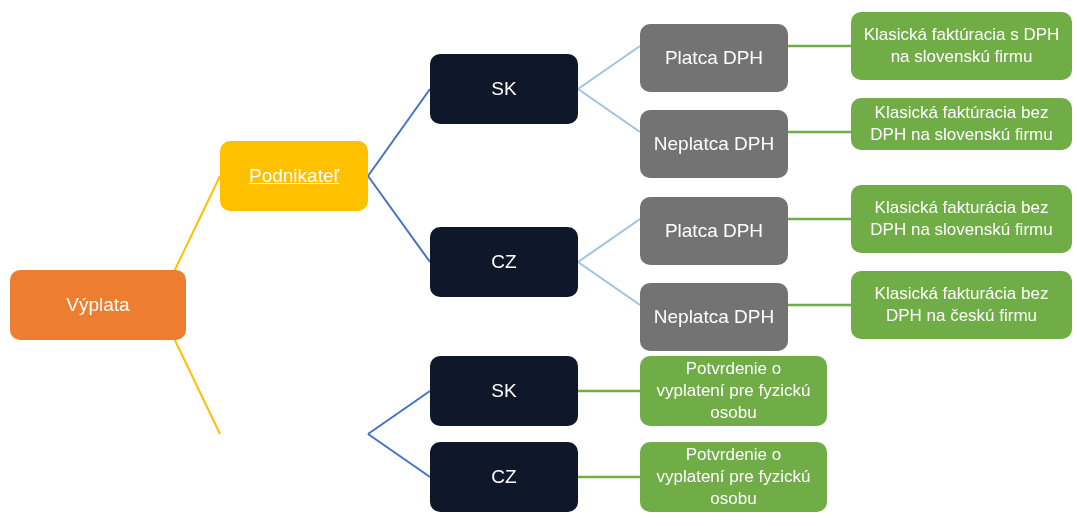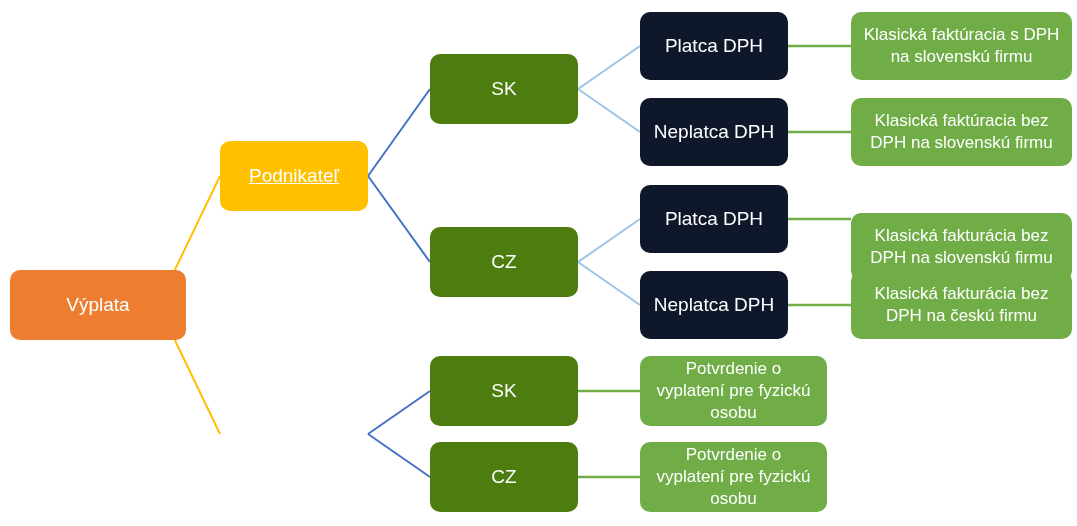--- a/index.html
+++ b/index.html
@@ -27,22 +27,22 @@
     box-sizing: border-box;
     border-radius: 10px;
     color: #ffffff;
     display: flex;
     align-items: center;
     justify-content: center;
     text-align: center;
   }
   .node-root    { background: #ED7D31; font-size: 19px; }
   .node-branch  { background: #FFC000; font-size: 19px; text-decoration: underline; }
-  .node-country { background: #4d7c0f; font-size: 19px; }
-  .node-vat     { background: #0f172a; font-size: 19px; }
+  .node-country { background: #0f172a; font-size: 19px; }
+  .node-vat     { background: #737373; font-size: 19px; margin-top: 12px; }
   .node-result  { background: #70AD47; font-size: 17px; line-height: 1.3; padding: 4px 12px; }
 </style>
 </head>
 <body>
 
 <div class="canvas">
 
   <svg class="connectors" viewBox="0 0 1077 526">
 
     <line x1="158" y1="305" x2="220" y2="176" stroke="#FFC000" stroke-width="2"></line>
@@ -99,24 +99,24 @@
   <div class="node node-vat" style="left:640px; top:185px; width:148px; height:68px;">
     <span>Platca DPH</span>
   </div>
   <div class="node node-vat" style="left:640px; top:271px; width:148px; height:68px;">
     <span>Neplatca DPH</span>
   </div>
 
   <div class="node node-result" style="left:851px; top:12px; width:221px; height:68px;">
     <span>Klasická faktúracia s DPH na slovenskú firmu</span>
   </div>
-  <div class="node node-result" style="left:851px; top:98px; width:221px; height:68px;">
+  <div class="node node-result" style="left:851px; top:98px; width:221px; height:52px;">
     <span>Klasická faktúracia bez DPH na slovenskú firmu</span>
   </div>
-  <div class="node node-result" style="left:851px; top:185px; width:221px; height:68px;margin-top:28px;">
+  <div class="node node-result" style="left:851px; top:185px; width:221px; height:68px;">
     <span>Klasická fakturácia bez DPH na slovenskú firmu</span>
   </div>
   <div class="node node-result" style="left:851px; top:271px; width:221px; height:68px;">
     <span>Klasická fakturácia bez DPH na českú firmu</span>
   </div>
 
   <div class="node node-result" style="left:640px; top:356px; width:187px; height:70px;">
     <span>Potvrdenie o vyplatení pre fyzickú osobu</span>
   </div>
   <div class="node node-result" style="left:640px; top:442px; width:187px; height:70px;">

